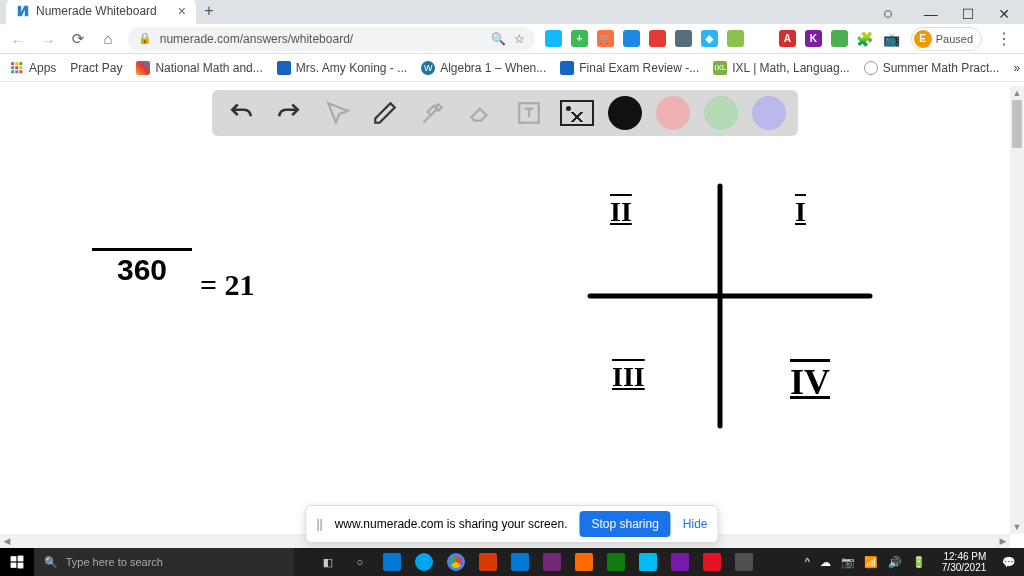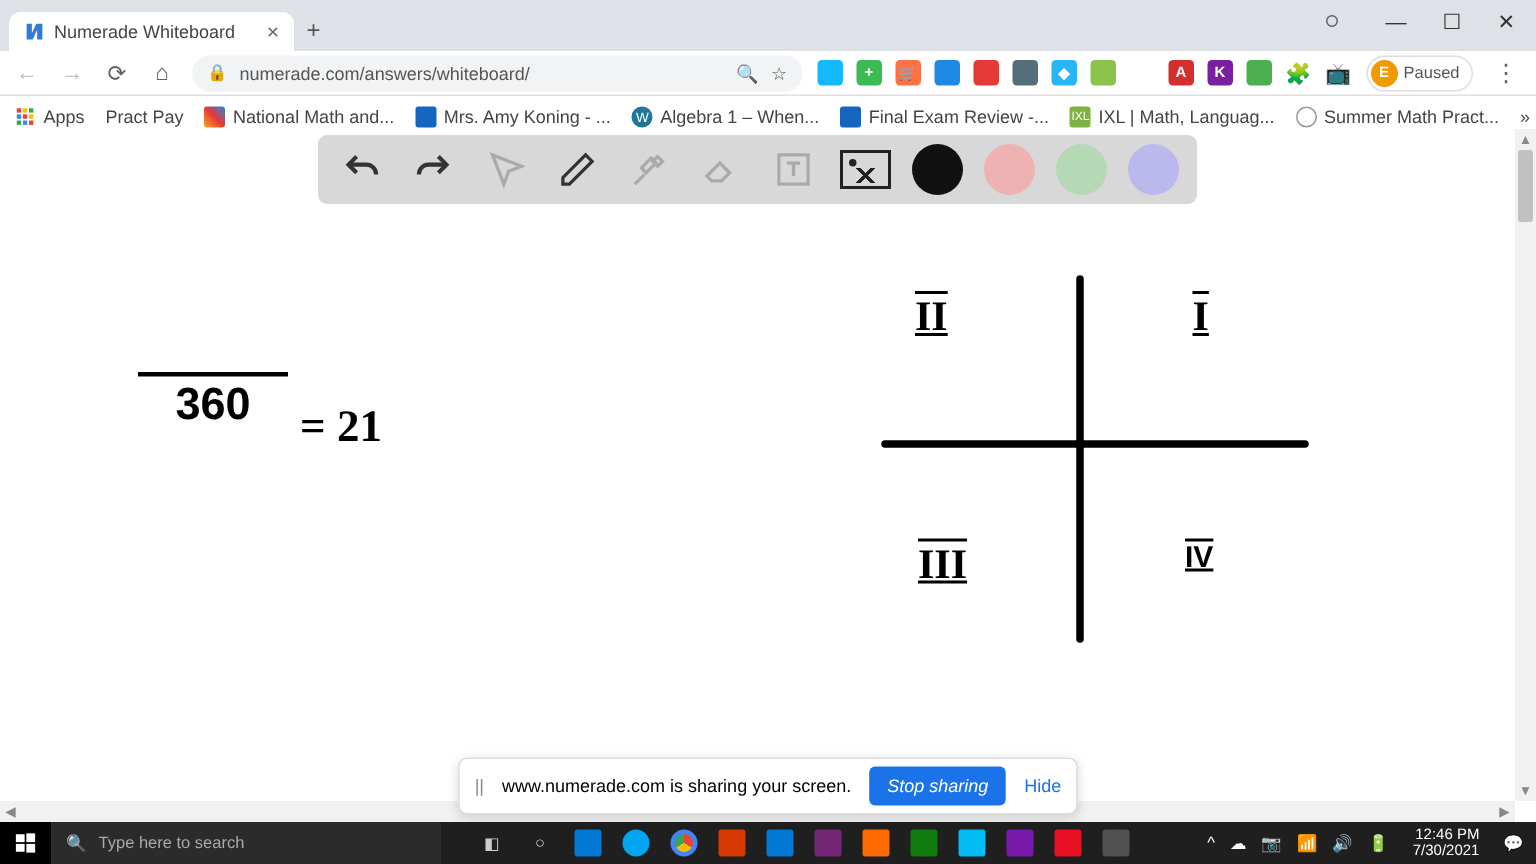--- a/index.html
+++ b/index.html
@@ -4,21 +4,21 @@
 <style>
 * { margin: 0; padding: 0; box-sizing: border-box; font-family: "Segoe UI", Arial, sans-serif; }
 body { width: 1024px; height: 576px; overflow: hidden; background: #fff; position: relative; }
 
 
 .win-controls { position: absolute; top: 0; right: 0; height: 28px; display: flex; align-items: center; gap: 24px; padding: 0 14px; color: #333; z-index: 100; }
 .win-controls span { font-size: 14px; cursor: default; }
 .win-dot { width: 8px; height: 8px; border: 1.5px solid #5f6368; border-radius: 50%; margin-right: 8px; }
 
 
-.tab-bar { height: 34px; background: #dee1e6; display: flex; align-items: flex-end; padding-left: 6px; }
+.tab-bar { height: 24px; background: #dee1e6; display: flex; align-items: flex-end; padding-left: 6px; }
 .tab { background: #fff; height: 26px; min-width: 190px; border-radius: 8px 8px 0 0; display: flex; align-items: center; padding: 0 10px; font-size: 12px; color: #444; gap: 6px; }
 .tab-icon { width: 14px; height: 14px; }
 .tab-close { margin-left: auto; font-size: 14px; color: #666; }
 .new-tab { width: 26px; height: 26px; display: flex; align-items: center; justify-content: center; font-size: 16px; color: #555; }
 
 
 .addr-bar { height: 30px; background: #fff; border-bottom: 1px solid #e0e0e0; display: flex; align-items: center; padding: 0 8px; gap: 10px; }
 .addr-bar .nav-btn { color: #5f6368; font-size: 15px; width: 20px; text-align: center; }
 .addr-bar .nav-btn.disabled { color: #bbb; }
 .omnibox { flex: 1; display: flex; align-items: center; background: #f1f3f4; border-radius: 14px; height: 24px; padding: 0 10px; gap: 8px; font-size: 12px; color: #555; }
@@ -51,21 +51,21 @@
 .wb-color { width: 34px; height: 34px; border-radius: 50%; }
 .wb-img-tool { border: 2px solid #222; width: 34px; height: 26px; display: flex; align-items: center; justify-content: center; position: relative; }
 .wb-img-tool::before { content: ""; position: absolute; top: 4px; left: 4px; width: 5px; height: 5px; border-radius: 50%; background: #222; }
 .wb-img-tool::after { content: ""; position: absolute; bottom: 2px; left: 6px; right: 6px; height: 10px; background: linear-gradient(45deg, transparent 45%, #222 45%, #222 55%, transparent 55%), linear-gradient(-45deg, transparent 45%, #222 45%, #222 55%, transparent 55%); }
 
 
 .hw { position: absolute; font-family: "Comic Sans MS", "Segoe Script", cursive; font-weight: 600; color: #000; }
 
 
 .share-bar { position: absolute; bottom: 33px; left: 50%; transform: translateX(-50%); background: #fff; border: 1px solid #ddd; border-radius: 6px; box-shadow: 0 2px 8px rgba(0,0,0,.15); display: flex; align-items: center; padding: 5px 10px; gap: 12px; font-size: 12px; z-index: 50; }
-.share-stop { background: #1a73e8; color: #fff; border: none; padding: 6px 12px; border-radius: 4px; font-size: 12px; font-style: italic; }
+.share-stop { background: #1a73e8; color: #fff; border: none; padding: 6px 12px; border-radius: 4px; font-size: 12px; }
 .share-hide { background: none; border: none; color: #1a73e8; font-size: 12px; }
 
 
 .taskbar { position: absolute; bottom: 0; left: 0; right: 0; height: 28px; background: #1f1f1f; display: flex; align-items: center; color: #fff; font-size: 11px; }
 .taskbar .start { width: 34px; height: 28px; display: flex; align-items: center; justify-content: center; background: #000; }
 .taskbar .search-box { display: flex; align-items: center; background: #2b2b2b; height: 28px; width: 260px; padding: 0 10px; gap: 8px; color: #aaa; }
 .taskbar .tray { margin-left: auto; display: flex; align-items: center; gap: 10px; padding: 0 8px; }
 .taskbar .apps { display: flex; align-items: center; gap: 2px; margin-left: auto; margin-right: auto; }
 .taskbar .apps .app { width: 30px; height: 28px; display: flex; align-items: center; justify-content: center; }
 .taskbar .clock { text-align: right; line-height: 1.1; font-size: 10px; padding: 0 6px; }
@@ -232,21 +232,21 @@
   </div>
   <div class="hw" style="top:182px;left:200px;font-size:30px">= 21</div>
 
   <svg style="position:absolute;top:90px;left:580px" width="300" height="260">
     <line x1="140" y1="10" x2="140" y2="250" stroke="#000" stroke-width="5" stroke-linecap="round"></line>
     <line x1="10" y1="120" x2="290" y2="120" stroke="#000" stroke-width="5" stroke-linecap="round"></line>
   </svg>
   <div class="hw" style="top:110px;left:610px;font-size:28px;font-family:serif;text-decoration:overline underline">II</div>
   <div class="hw" style="top:110px;left:795px;font-size:28px;font-family:serif;text-decoration:overline underline">I</div>
   <div class="hw" style="top:275px;left:612px;font-size:28px;font-family:serif;text-decoration:overline underline">III</div>
-  <div class="hw" style="top:275px;left:790px;font-size:20px;font-family:Liberation Sans, sans-serif;text-decoration:overline underline">IV</div>
+  <div class="hw" style="top:275px;left:790px;font-size:36px;font-family:Liberation Serif, serif;text-decoration:overline underline">IV</div>
 
 </div>
 
 <div class="scrollbar-v">
   <div class="arr" style="top:0">▲</div>
   <div class="thumb"></div>
   <div class="arr" style="bottom:0">▼</div>
 </div>
 <div class="scrollbar-h">
   <div class="arr" style="left:0">◀</div>

